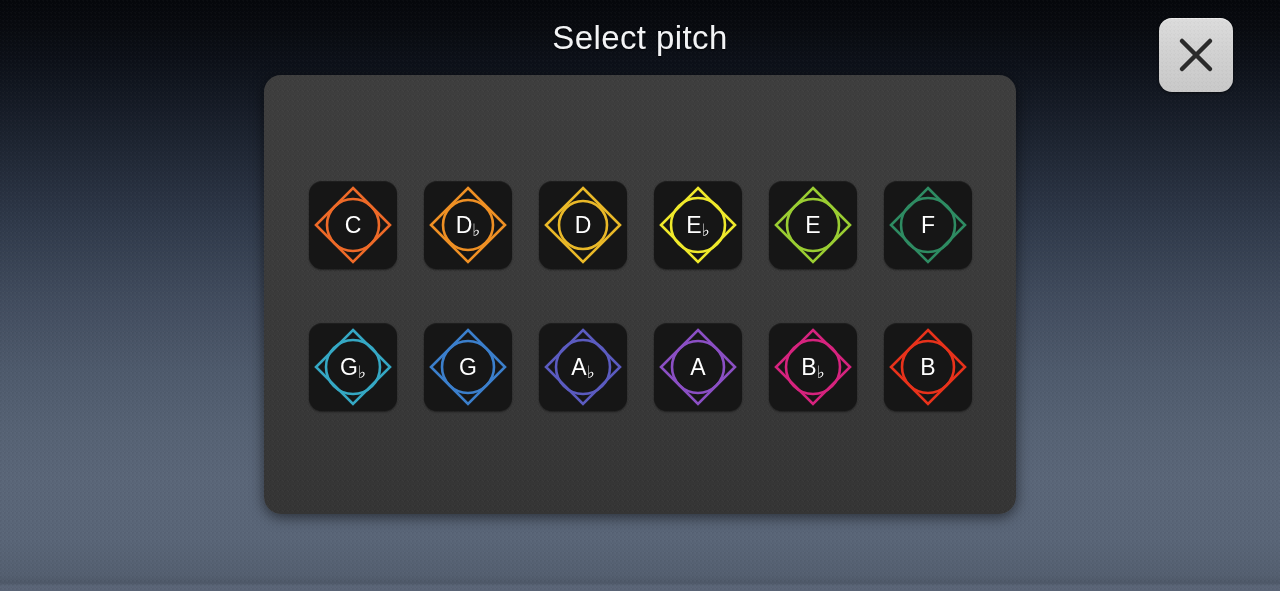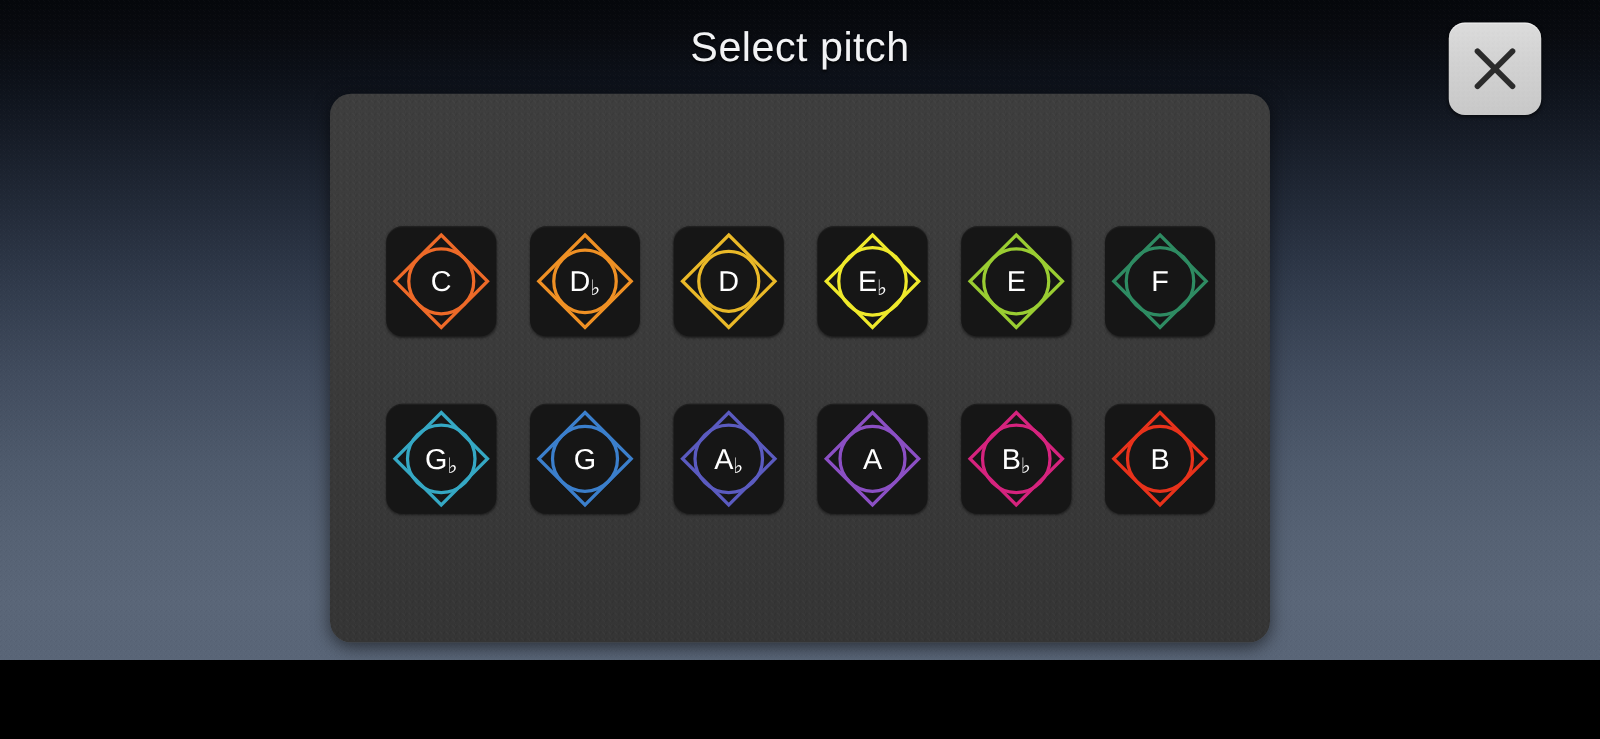--- a/index.html
+++ b/index.html
@@ -11,21 +11,21 @@
     width: 1280px;
     height: 591px;
     overflow: hidden;
     font-family: "Liberation Sans", sans-serif;
   }
 
   
   #screen {
     position: relative;
     width: 1280px;
-    height: 528px;
+    height: 591px;
     overflow: hidden;
     background:
       linear-gradient(
         to bottom,
         #05070b 0px,
         #080a0f 26px,
         #0c1018 60px,
         #161c27 110px,
         #222a38 165px,
         #313b4c 230px,

